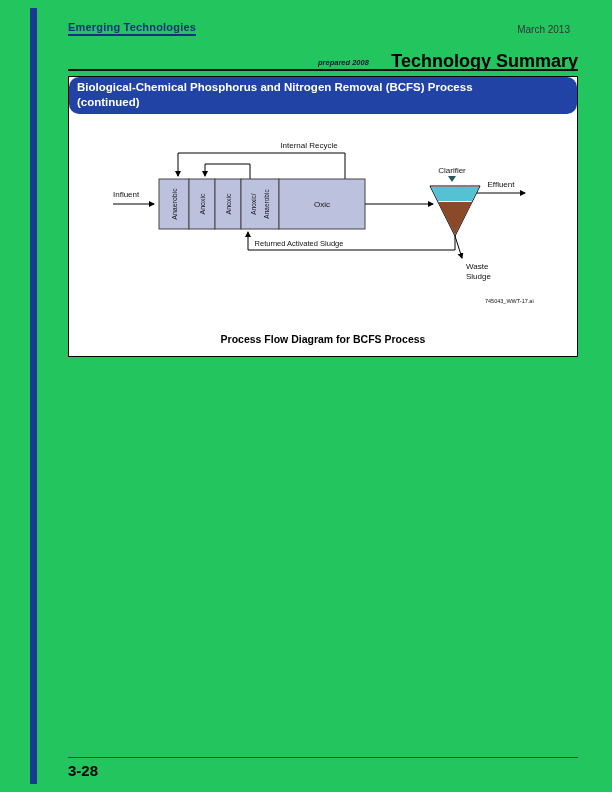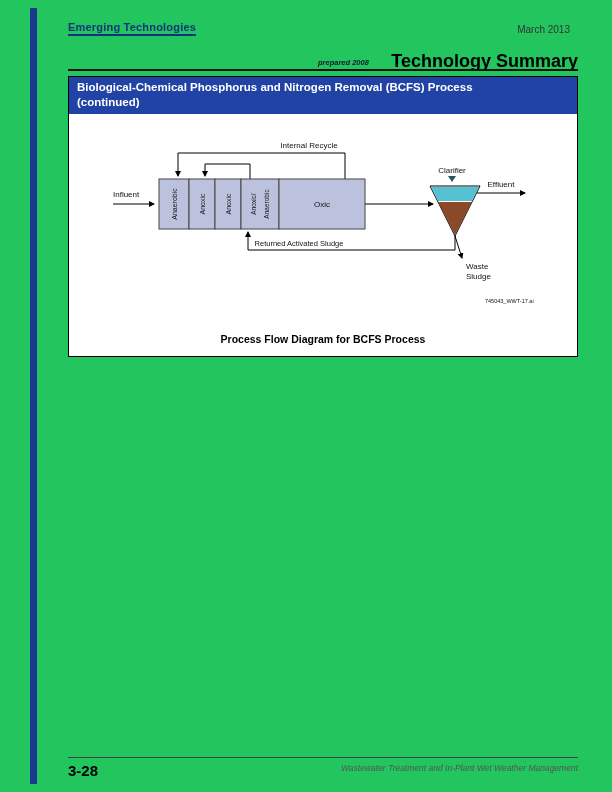--- a/index.html
+++ b/index.html
@@ -20,21 +20,21 @@
   .prepared  { position:absolute; left:318px; top:58px; font-size:7.5px; font-weight:bold; font-style:italic; color:#10182e; }
   .summary   { position:absolute; right:34px; top:51px; font-size:18px; font-weight:bold; color:#000; }
   .rule-thick { position:absolute; left:68px; top:69px; width:510px; border-top:2px solid #111; }
 
   .content-box {
     position:absolute; left:68px; top:76px; width:508px; height:279px;
     border:1px solid #000; background:#fff;
   }
   .section-title {
     background:#2143a5; color:#fff; font-weight:bold; font-size:11.5px;
-    line-height:15px; padding:3px 8px 4px 8px;
+    line-height:15px; padding:3px 8px 4px 8px;border-radius:10px;
   }
   .diagram-svg { position:absolute; left:0; top:40px; }
   .caption {
     position:absolute; left:0; bottom:11px; width:100%; text-align:center;
     font-size:10.5px; font-weight:bold; color:#000;
   }
 
   .footer-rule  { position:absolute; left:68px; top:757px; width:510px; border-top:1px solid #444; }
   .footer-left  { position:absolute; left:68px; top:762px; font-size:15px; font-weight:bold; }
   .footer-right { position:absolute; right:34px; top:763px; font-size:8.5px; font-style:italic; color:#555; }
@@ -107,15 +107,14 @@
       <text x="397" y="162" font-size="8">Sludge</text>
 
       <text x="416" y="186" font-size="5.5" fill="#999">745043_WWT-17.ai</text>
     </svg>
 
     <div class="caption">Process Flow Diagram for BCFS Process</div>
   </div>
 
   <div class="footer-rule"></div>
   <div class="footer-left">3-28</div>
-  <div class="footer-right">Wastewater Treatment and In-Plant Wet Weather Management</div>
 
 </div>
 
 </body></html>

